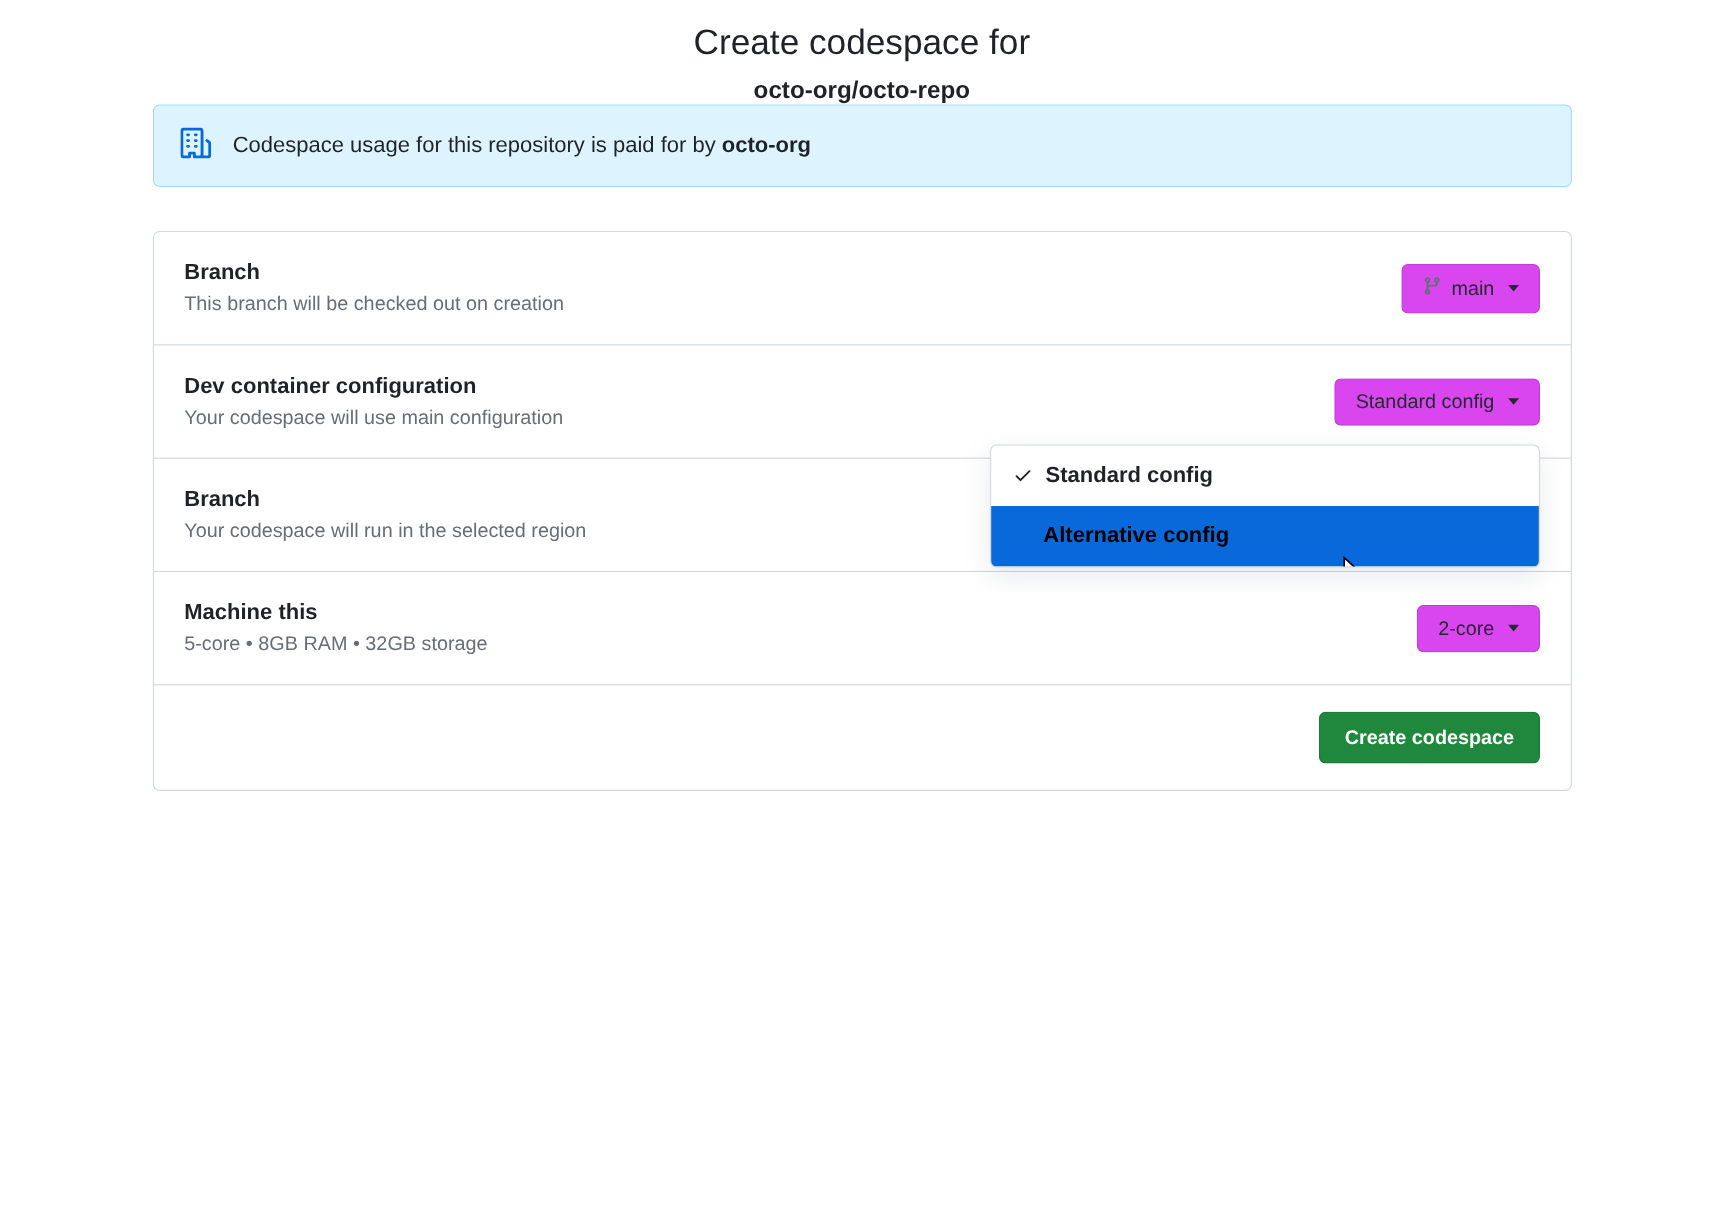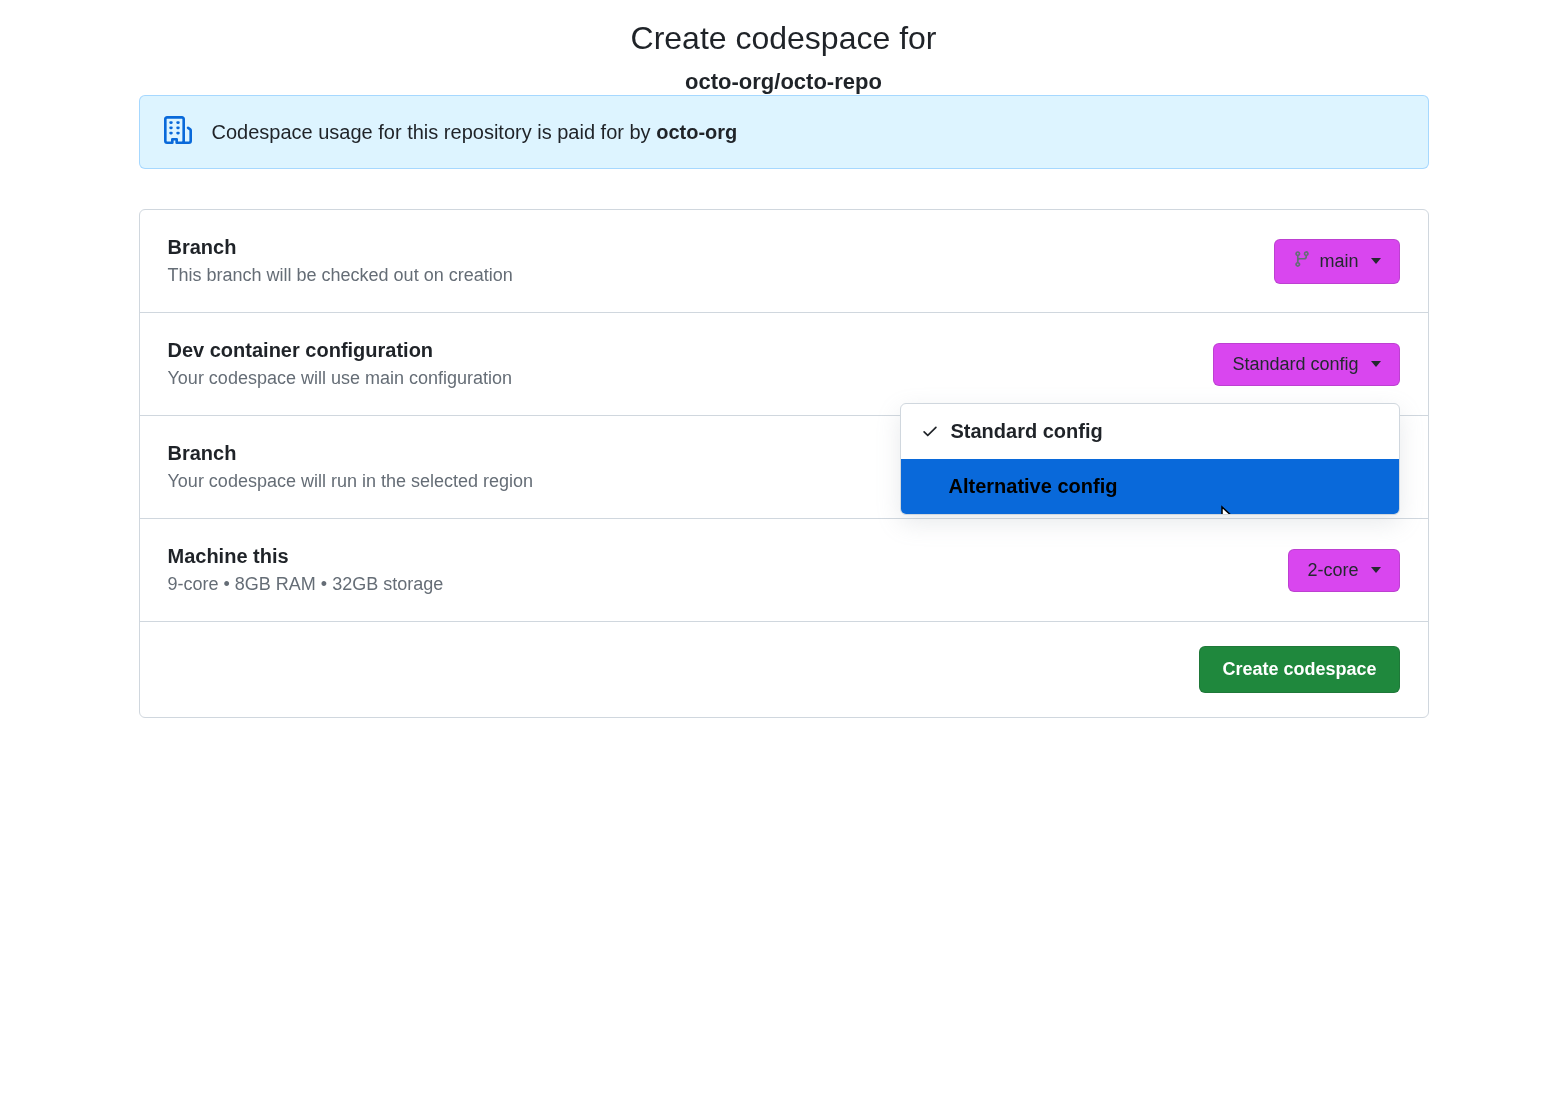--- a/index.html
+++ b/index.html
@@ -237,21 +237,21 @@
     <div class="row">
       <div class="row-label">
         <div class="row-title">Branch</div>
         <div class="row-desc">Your codespace will run in the selected region</div>
       </div>
     </div>
 
     <div class="row">
       <div class="row-label">
         <div class="row-title">Machine this</div>
-        <div class="row-desc">9-core • 8GB RAM • 32GB storage</div>
+        <div class="row-desc">5-core • 8GB RAM • 32GB storage</div>
       </div>
       <div class="row-control">
         <button class="btn">
           <span>2-core</span>
           <span class="caret"></span>
         </button>
       </div>
     </div>
 
     <div class="row row-footer">

